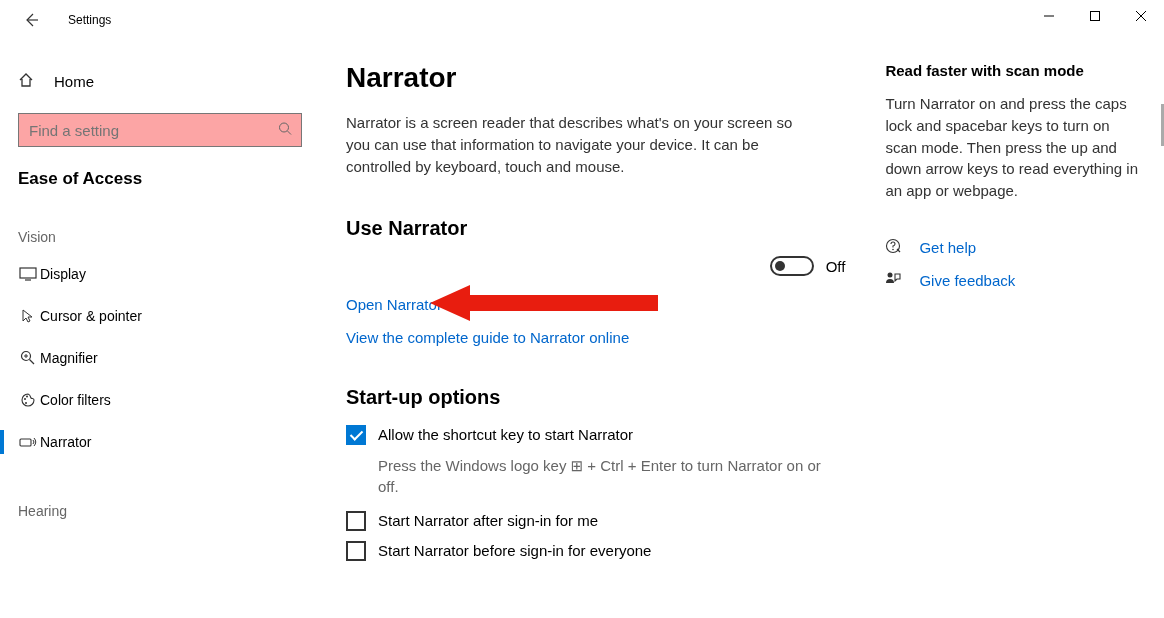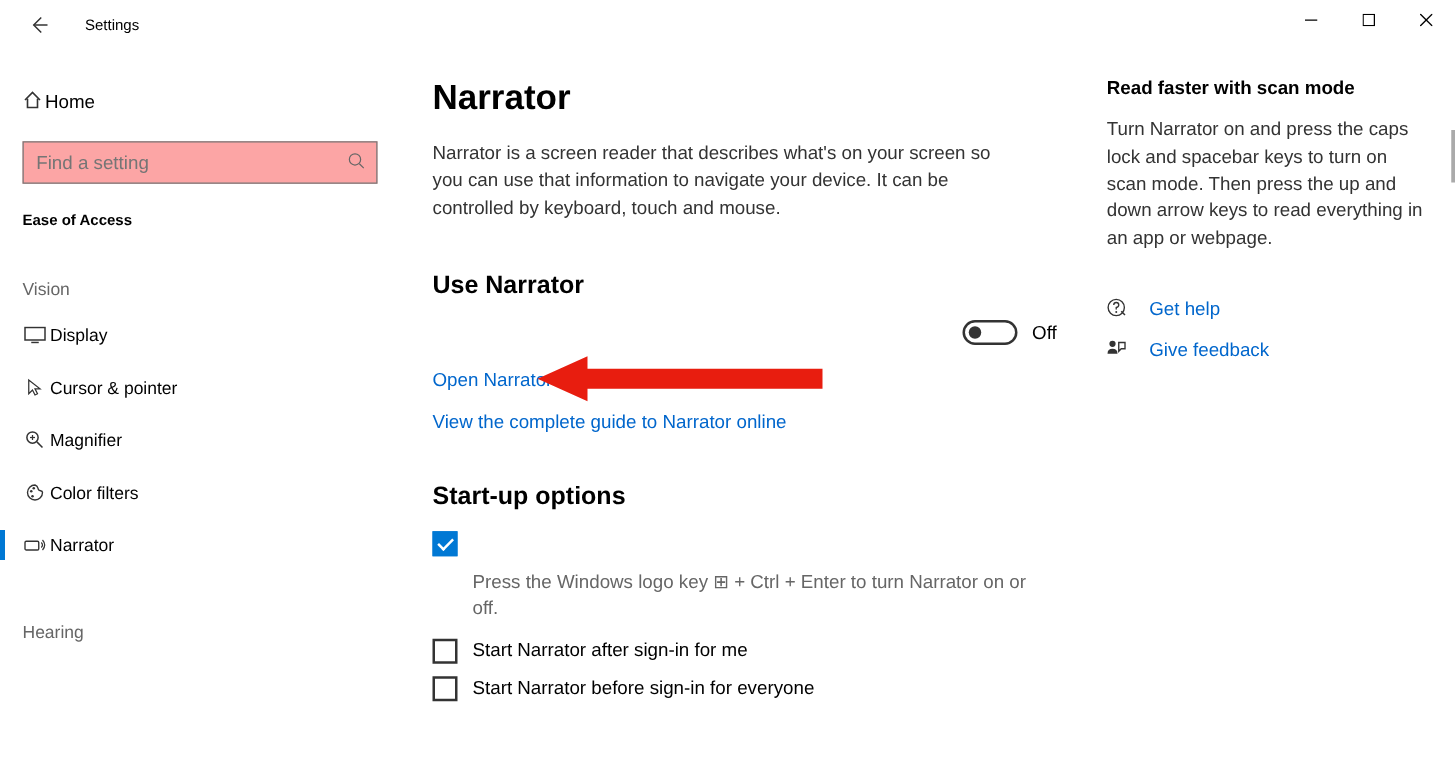--- a/index.html
+++ b/index.html
@@ -53,20 +53,21 @@
 .sidebar {
   width: 320px;
   padding-top: 24px;
   position: relative;
 }
 .home-row {
   display: flex;
   align-items: center;
   padding: 8px 18px;
   cursor: pointer;
+  gap: 18px;
 }
 .home-row .icon { width: 18px; }
 .home-label { font-size: 15px; }
 .search-wrap {
   margin: 14px 18px 0 18px;
   position: relative;
 }
 .search-input {
   width: 100%;
   height: 34px;
@@ -78,21 +79,21 @@
 }
 .search-icon {
   position: absolute;
   right: 10px;
   top: 50%;
   transform: translateY(-50%);
   color: #555;
 }
 .section-hdr {
   padding: 22px 18px 0 18px;
-  font-size: 12px;
+  font-size: 17px;
   font-weight: 600;
 }
 .group-label {
   padding: 40px 18px 8px 18px;
   color: #666;
   font-size: 14px;
 }
 .nav-item {
   display: flex;
   align-items: center;
@@ -357,20 +358,21 @@
       <div class="toggle-row">
         <div class="toggle"></div>
         <span class="toggle-state">Off</span>
       </div>
       <a class="link">Open Narrator Home</a>
       <a class="link">View the complete guide to Narrator online</a>
 
       <h2 class="sect">Start-up options</h2>
       <div class="chk-row">
         <div class="chk checked"></div>
+        <span class="chk-label">Allow the shortcut key to start Narrator</span>
       </div>
       <p class="hint">Press the Windows logo key ⊞ + Ctrl + Enter to turn Narrator on or off.</p>
       <div class="chk-row">
         <div class="chk"></div>
         <span class="chk-label">Start Narrator after sign-in for me</span>
       </div>
       <div class="chk-row">
         <div class="chk"></div>
         <span class="chk-label">Start Narrator before sign-in for everyone</span>
       </div>

